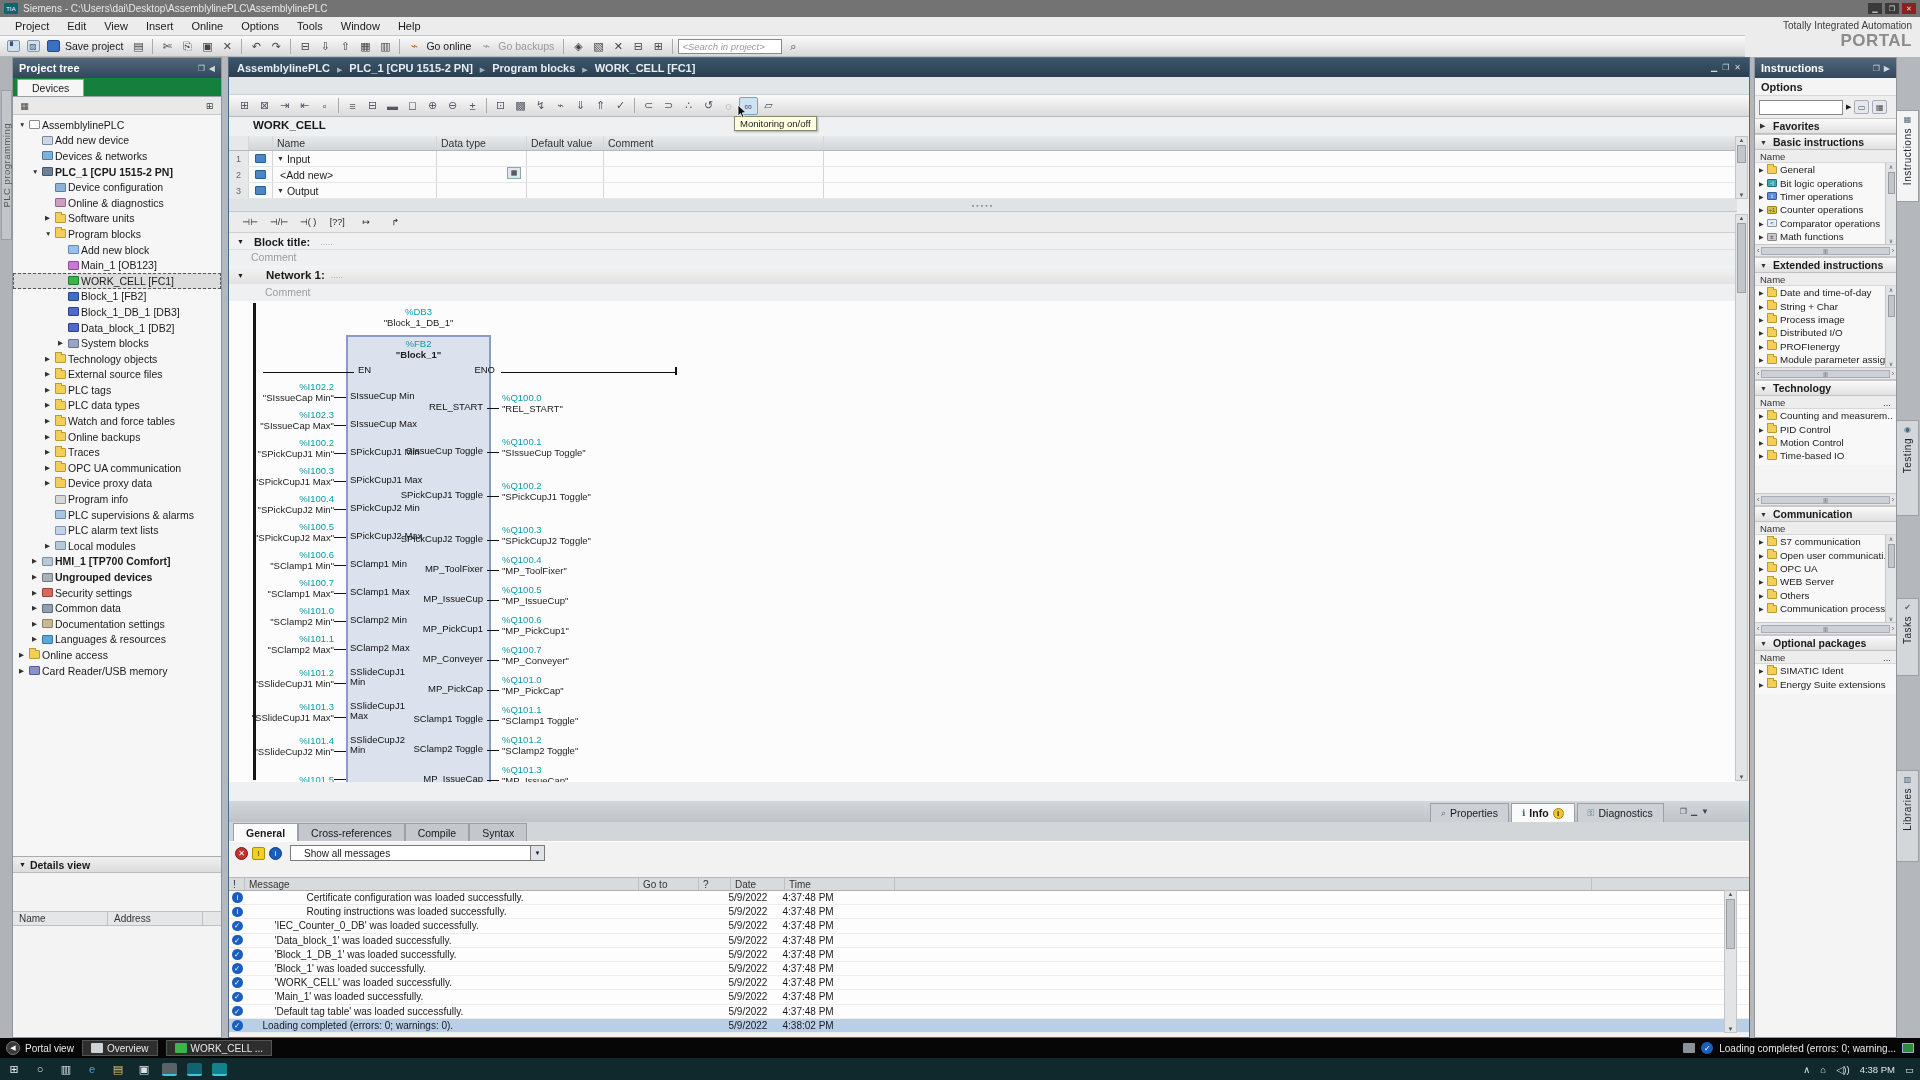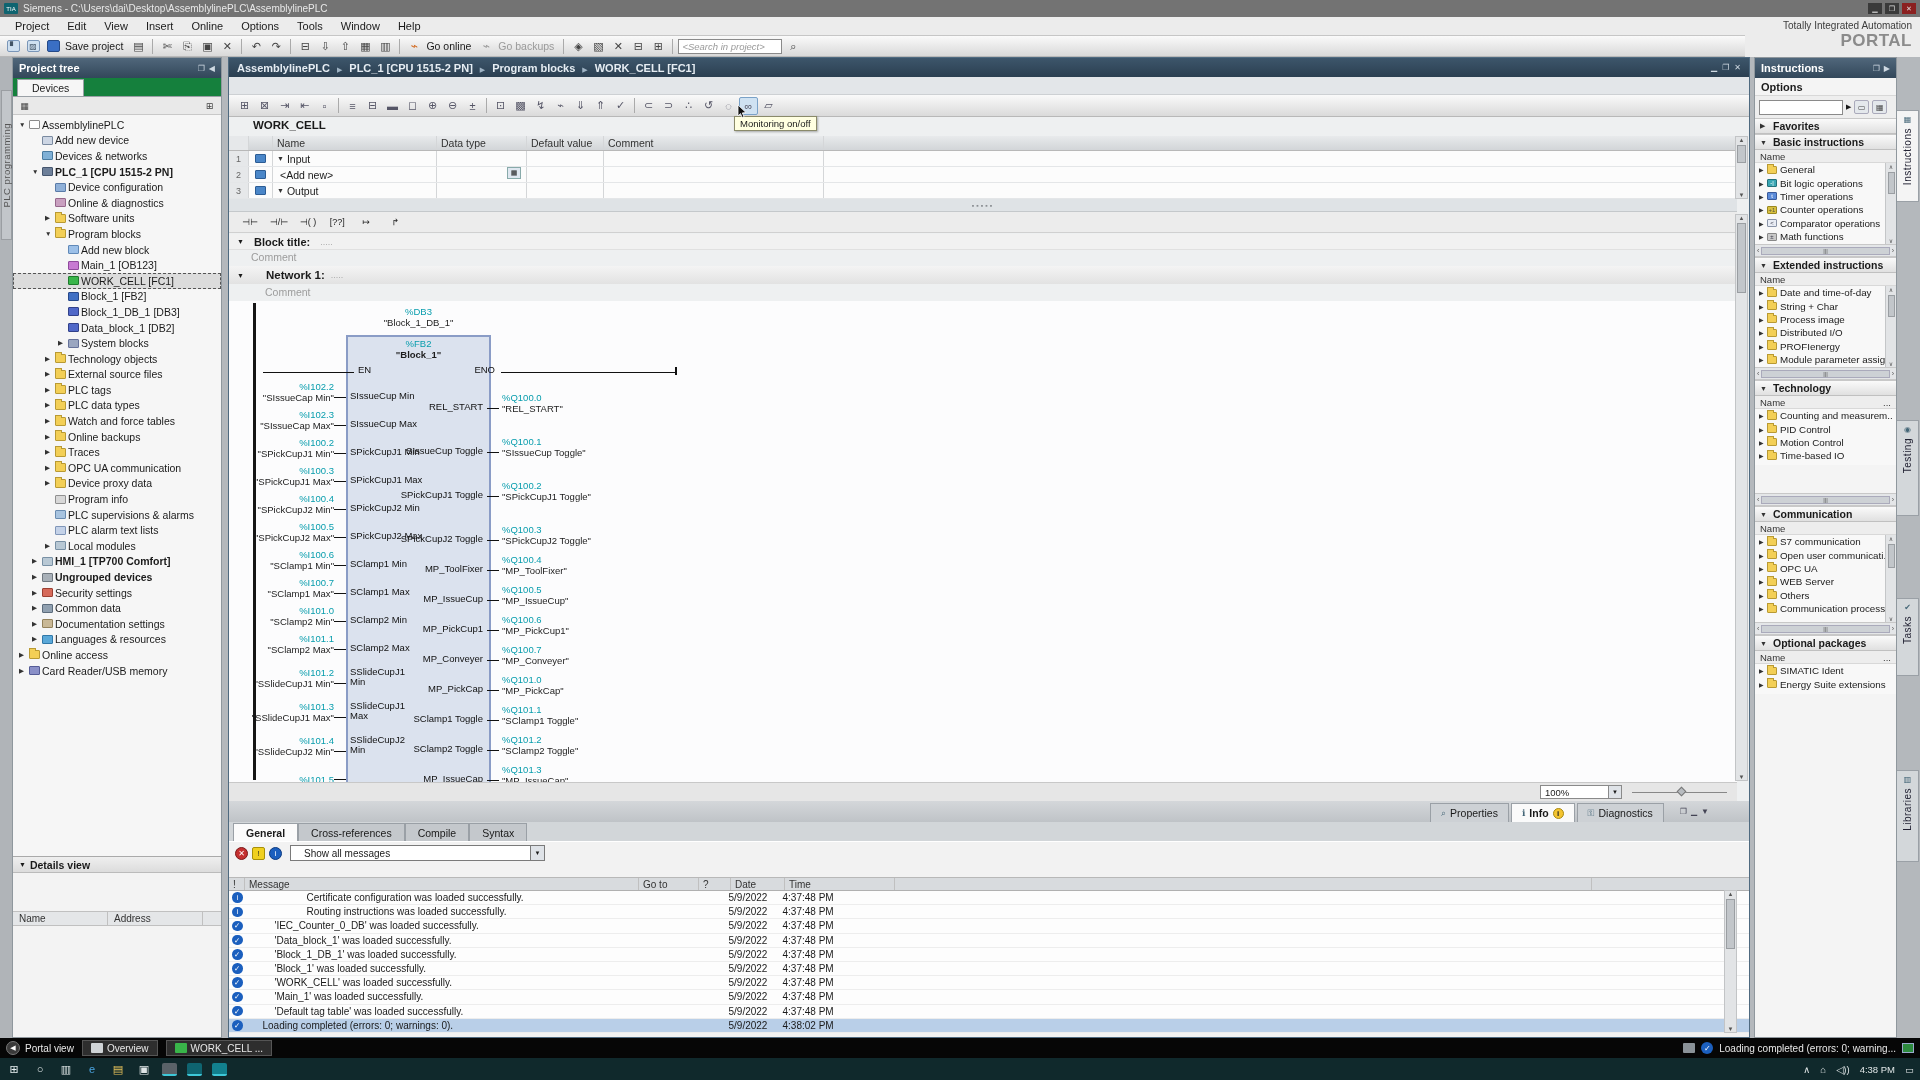--- a/index.html
+++ b/index.html
@@ -1025,30 +1025,20 @@
             <div class="tag">"MP_IssueCap"</div>
           </div>
         </div>
 
       </div>
   </div>
 
   <div class="vscroll" style="right:1px;top:78px;height:63px">▲<span class="vthumb" style="height:18px"></span><span style="margin-top:auto">▼</span></div>
   <div class="vscroll" style="right:1px;top:156px;height:567px">▲<span class="vthumb" style="height:70px"></span><span style="margin-top:auto">▼</span></div>
 
-  <div class="abs zoombar">
-    <span class="zoomsel">
-      <span>100%</span>
-      <span class="dd">▼</span>
-    </span>
-    <span class="slider">
-      <span class="track"></span>
-        <span class="mark"></span>
-    </span>
-  </div>
 
   <div class="abs infopanel">
     <div class="ptabsbar">
       <span class="ptab">
         <span class="tico">⌕</span>
         <span>Properties</span>
       </span>
       <span class="ptab active">
         <span class="tico">ℹ</span>
         <span>Info</span>

